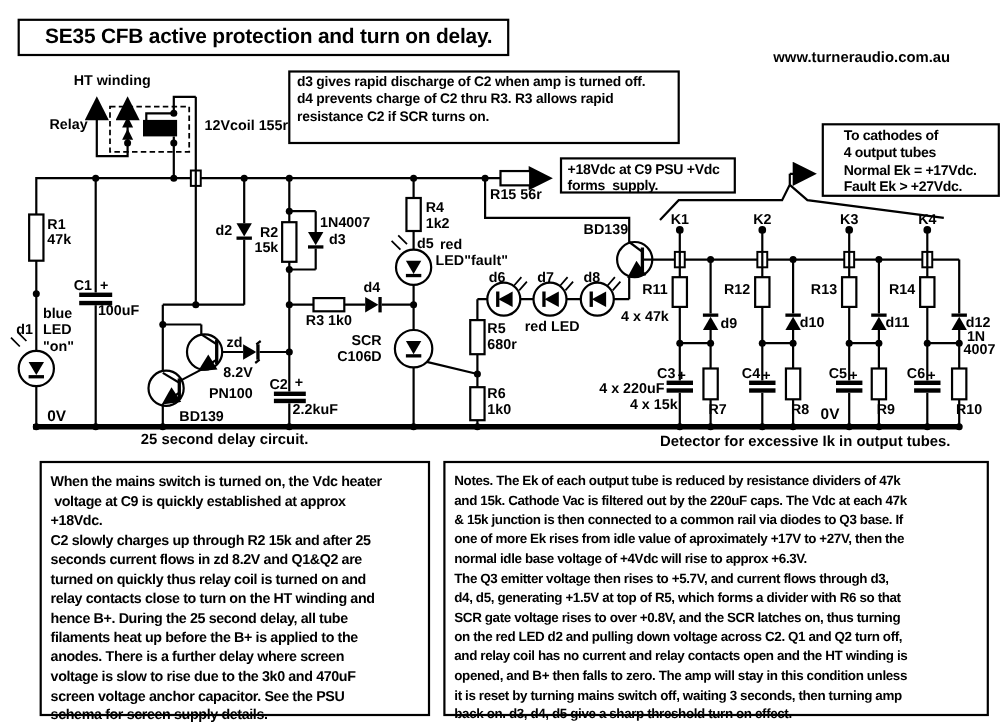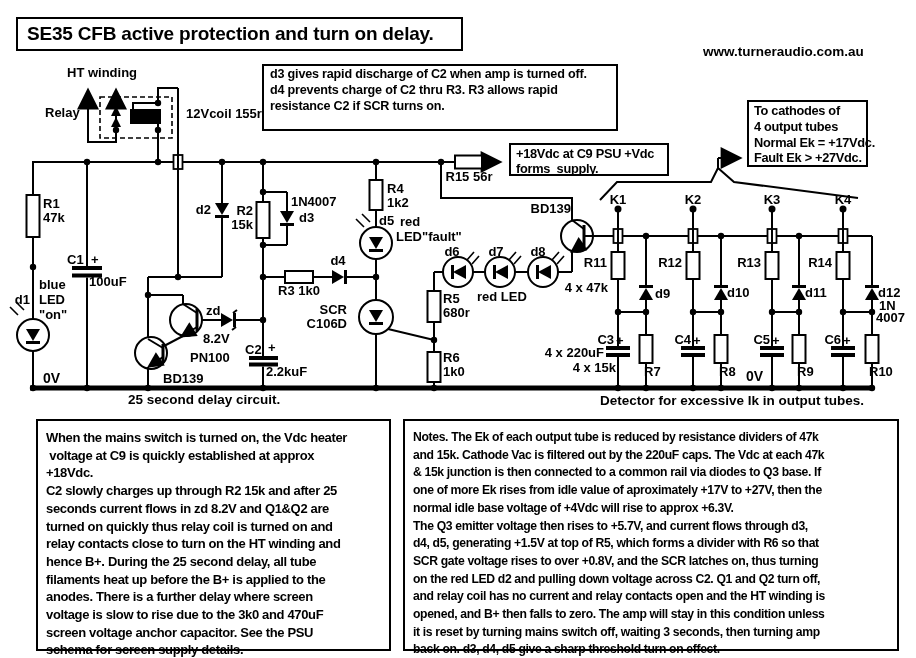--- a/index.html
+++ b/index.html
@@ -6,28 +6,28 @@
   .page{position:relative;width:916px;height:658px;background:#fff;color:#000;
         font-family:"Liberation Sans",sans-serif;overflow:hidden;}
   .page svg{position:absolute;left:0;top:0;}
   svg text{font-family:"Liberation Sans",sans-serif;font-weight:bold;font-size:13px;fill:#000;}
   svg text.end{text-anchor:end}
   svg text.mid{text-anchor:middle}
   svg text.f14{font-size:14px}
   svg text.cap{font-size:13.5px}
   .bx{position:absolute;border:2px solid #000;background:#fff;font-weight:bold;box-sizing:border-box;z-index:2;}
   .title-box{left:16px;top:17px;width:447px;height:34px;font-size:19px;line-height:30px;
-             padding-left:9px;letter-spacing:-0.2px;}
+             padding-left:23px;letter-spacing:-0.2px;}
   .website{position:absolute;left:703px;top:25px;font-weight:bold;font-size:13.5px;z-index:2;margin-top:19px;}
   .notes-box{left:262px;top:64px;width:356px;height:67px;font-size:12.6px;line-height:15.8px;
              padding:1px 6px;letter-spacing:-0.2px;white-space:pre;}
   .heater-box{left:509px;top:143px;width:160px;height:33px;font-size:12.8px;line-height:15px;
               padding:1px 5px;letter-spacing:-0.3px;white-space:pre;}
-  .cathode-box{left:747px;top:100px;width:121px;height:67px;font-size:12.8px;line-height:15.8px;
-               padding:1px 5px;letter-spacing:-0.3px;white-space:pre;}
+  .cathode-box{left:747px;top:112px;width:162px;height:67px;font-size:12.8px;line-height:15.8px;
+               padding:1px 18px;letter-spacing:-0.3px;white-space:pre;}
   .left-note{left:36px;top:419px;width:355px;height:232px;font-size:13px;line-height:17.7px;
              padding:8px 6px 0 8px;letter-spacing:-0.35px;white-space:pre;}
   .right-note{left:403px;top:419px;width:496px;height:232px;font-size:12.2px;line-height:17.7px;
               padding:8px 6px 0 8px;letter-spacing:-0.35px;white-space:pre;}
 </style>
 </head>
 <body>
 
 <div class="page">
 

